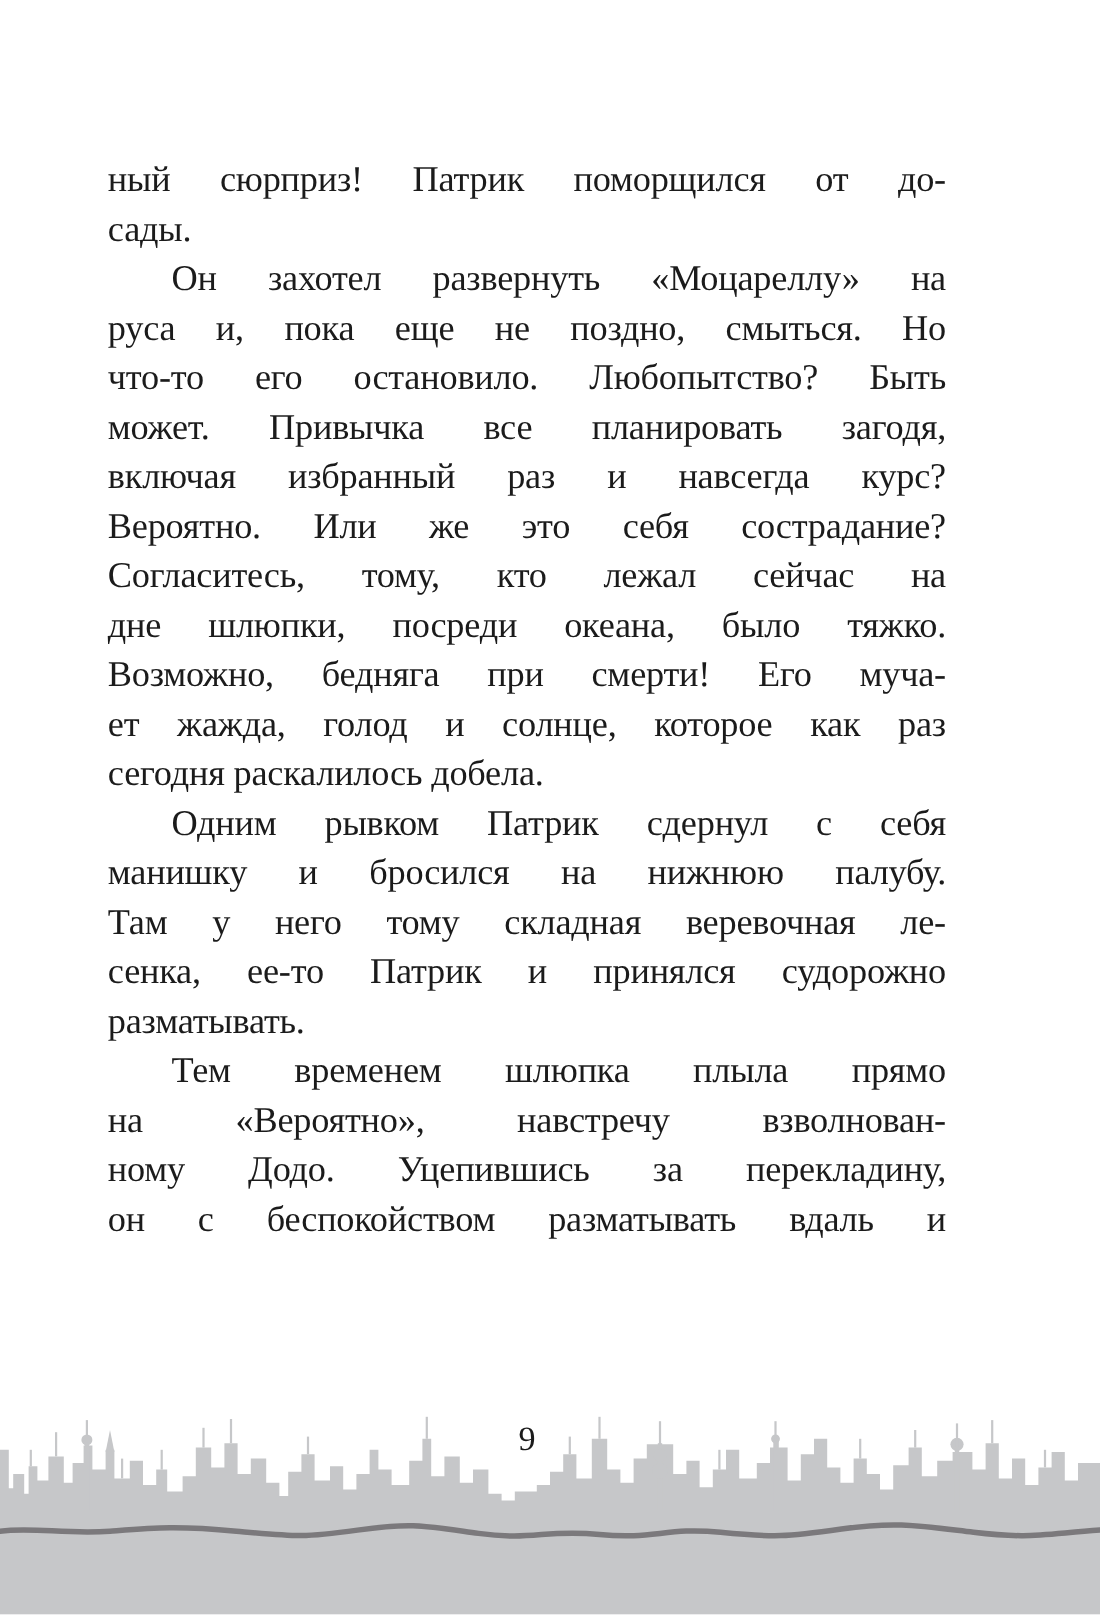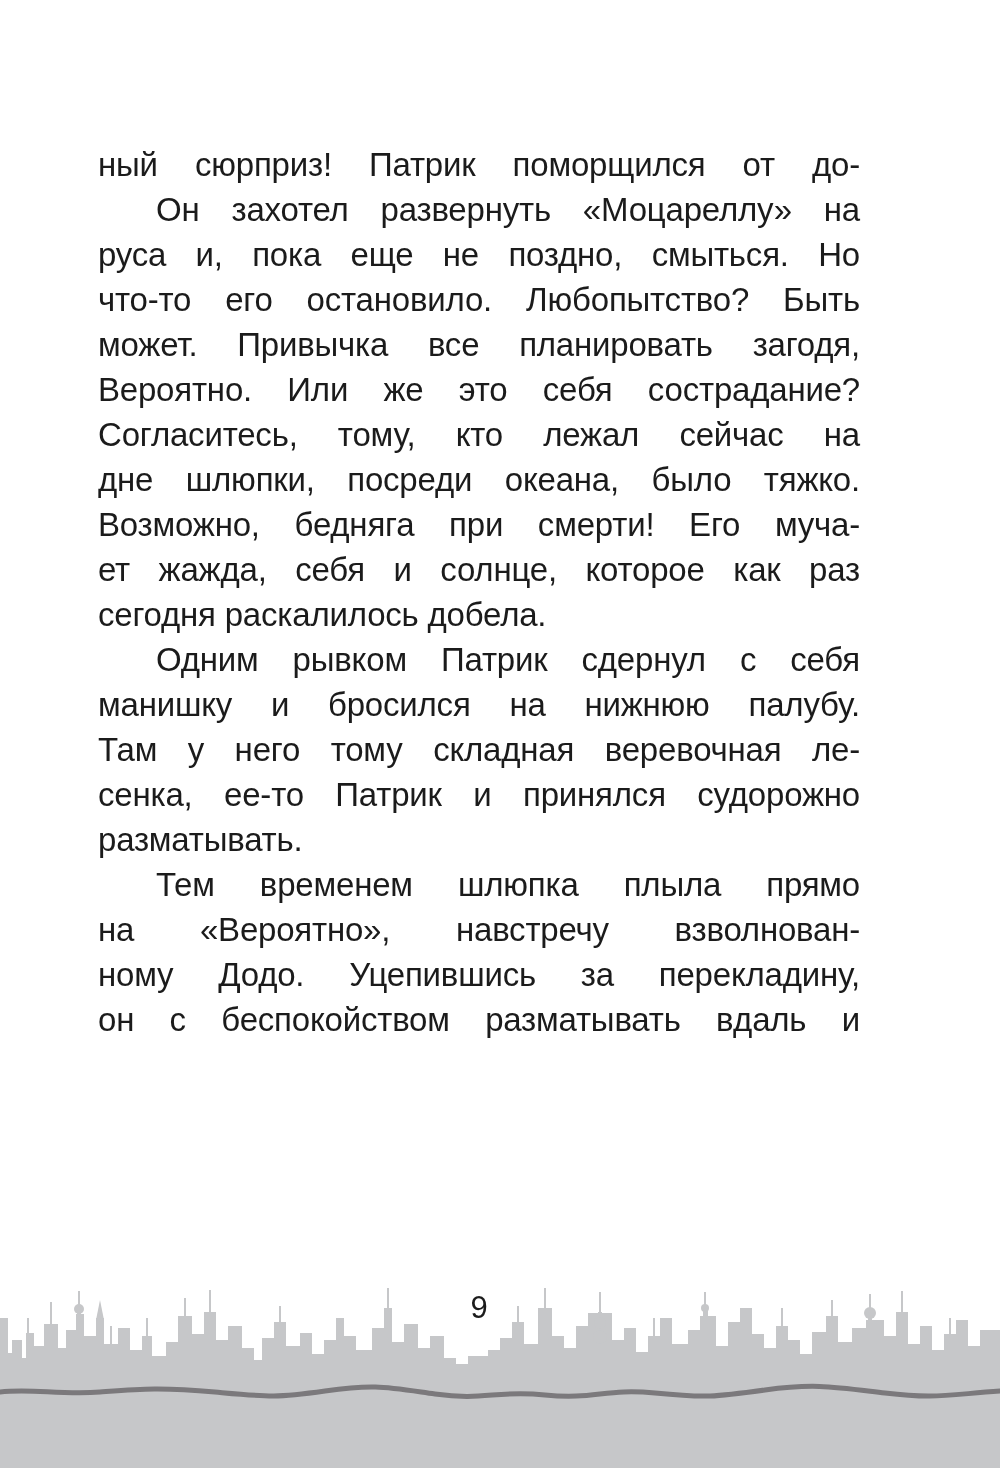--- a/index.html
+++ b/index.html
@@ -2,21 +2,21 @@
 <html lang="ru" style="--page-bg: #ffffff; --text-color: #1b1b1b; --skyline-color: #c6c7c9; --wave-color: #7b797c;"><head>
 <meta charset="utf-8">
 <style>
   html, body { margin: 0; padding: 0; background: #ffffff; }
   .page {
     position: relative;
     width: 1000px;
     height: 1468px;
     background: var(--page-bg, #ffffff);
     overflow: hidden;
-    font-family: Liberation Sans, sans-serif;
+    font-family: Liberation Serif, serif;
   }
   .text-block {
     position: absolute;
     left: 98px;
     top: 142px;
     width: 762px;
     color: var(--text-color, #1b1b1b);
     font-size: 33px;
     line-height: 45px;
     letter-spacing: -0.2px;
@@ -52,29 +52,31 @@
   }
   svg { display: block; }
 </style>
 </head>
 <body>
 
 <div class="page">
 
   <div class="text-block">
       <div class="line">ный сюрприз! Патрик поморщился от до-</div>
+      <div class="line last">сады.</div>
       <div class="line indent">Он захотел развернуть «Моцареллу» на</div>
       <div class="line">руса и, пока еще не поздно, смыться. Но</div>
       <div class="line">что-то его остановило. Любопытство? Быть</div>
       <div class="line">может. Привычка все планировать загодя,</div>
+      <div class="line">включая избранный раз и навсегда курс?</div>
       <div class="line">Вероятно. Или же это себя сострадание?</div>
       <div class="line">Согласитесь, тому, кто лежал сейчас на</div>
       <div class="line">дне шлюпки, посреди океана, было тяжко.</div>
       <div class="line">Возможно, бедняга при смерти! Его муча-</div>
-      <div class="line">ет жажда, себя и солнце, которое как раз</div>
+      <div class="line">ет жажда, голод и солнце, которое как раз</div>
       <div class="line last">сегодня раскалилось добела.</div>
       <div class="line indent">Одним рывком Патрик сдернул с себя</div>
       <div class="line">манишку и бросился на нижнюю палубу.</div>
       <div class="line">Там у него тому складная веревочная ле-</div>
       <div class="line">сенка, ее-то Патрик и принялся судорожно</div>
       <div class="line last">разматывать.</div>
       <div class="line indent">Тем временем шлюпка плыла прямо</div>
       <div class="line">на «Вероятно», навстречу взволнован-</div>
       <div class="line">ному Додо. Уцепившись за перекладину,</div>
       <div class="line">он с беспокойством разматывать вдаль и</div>

